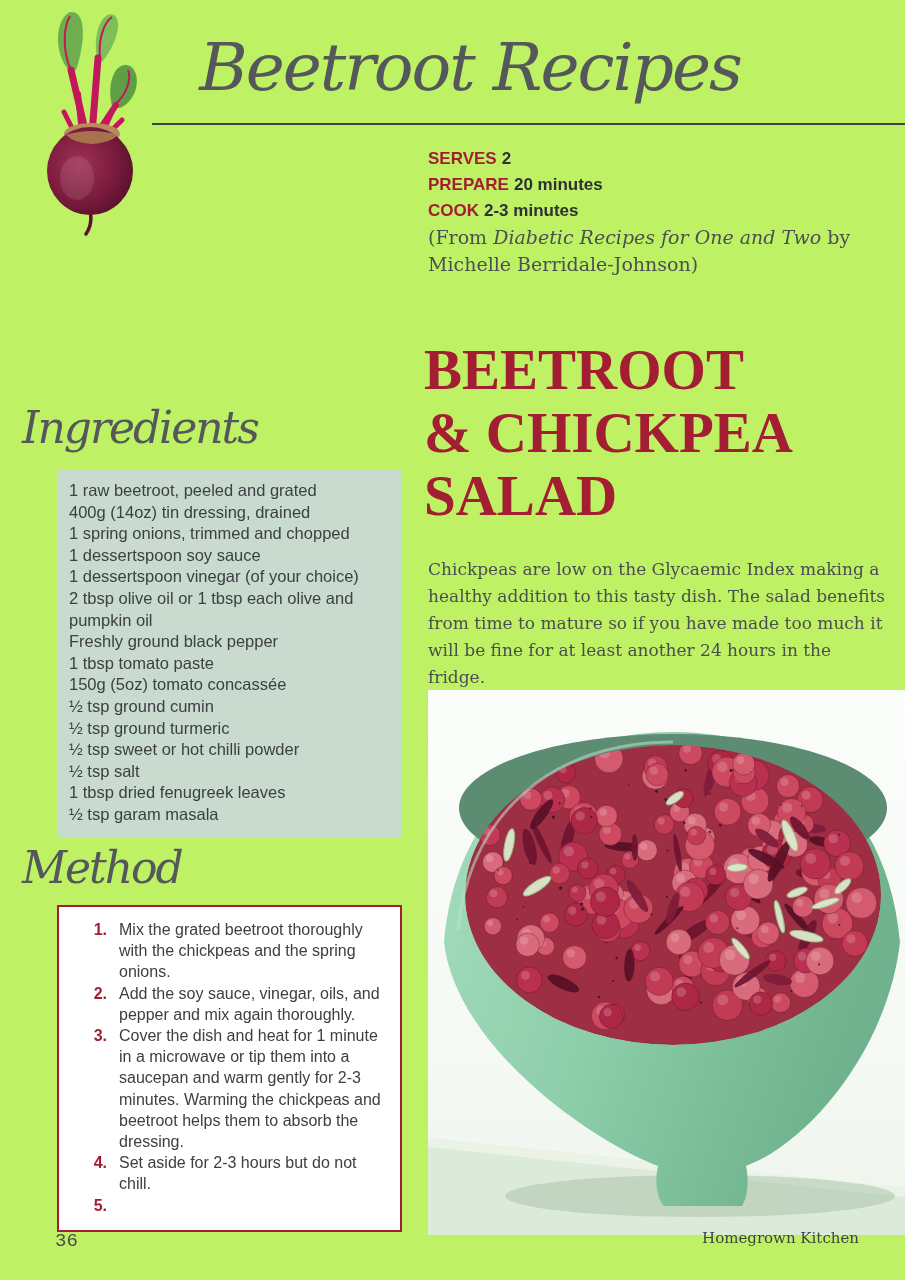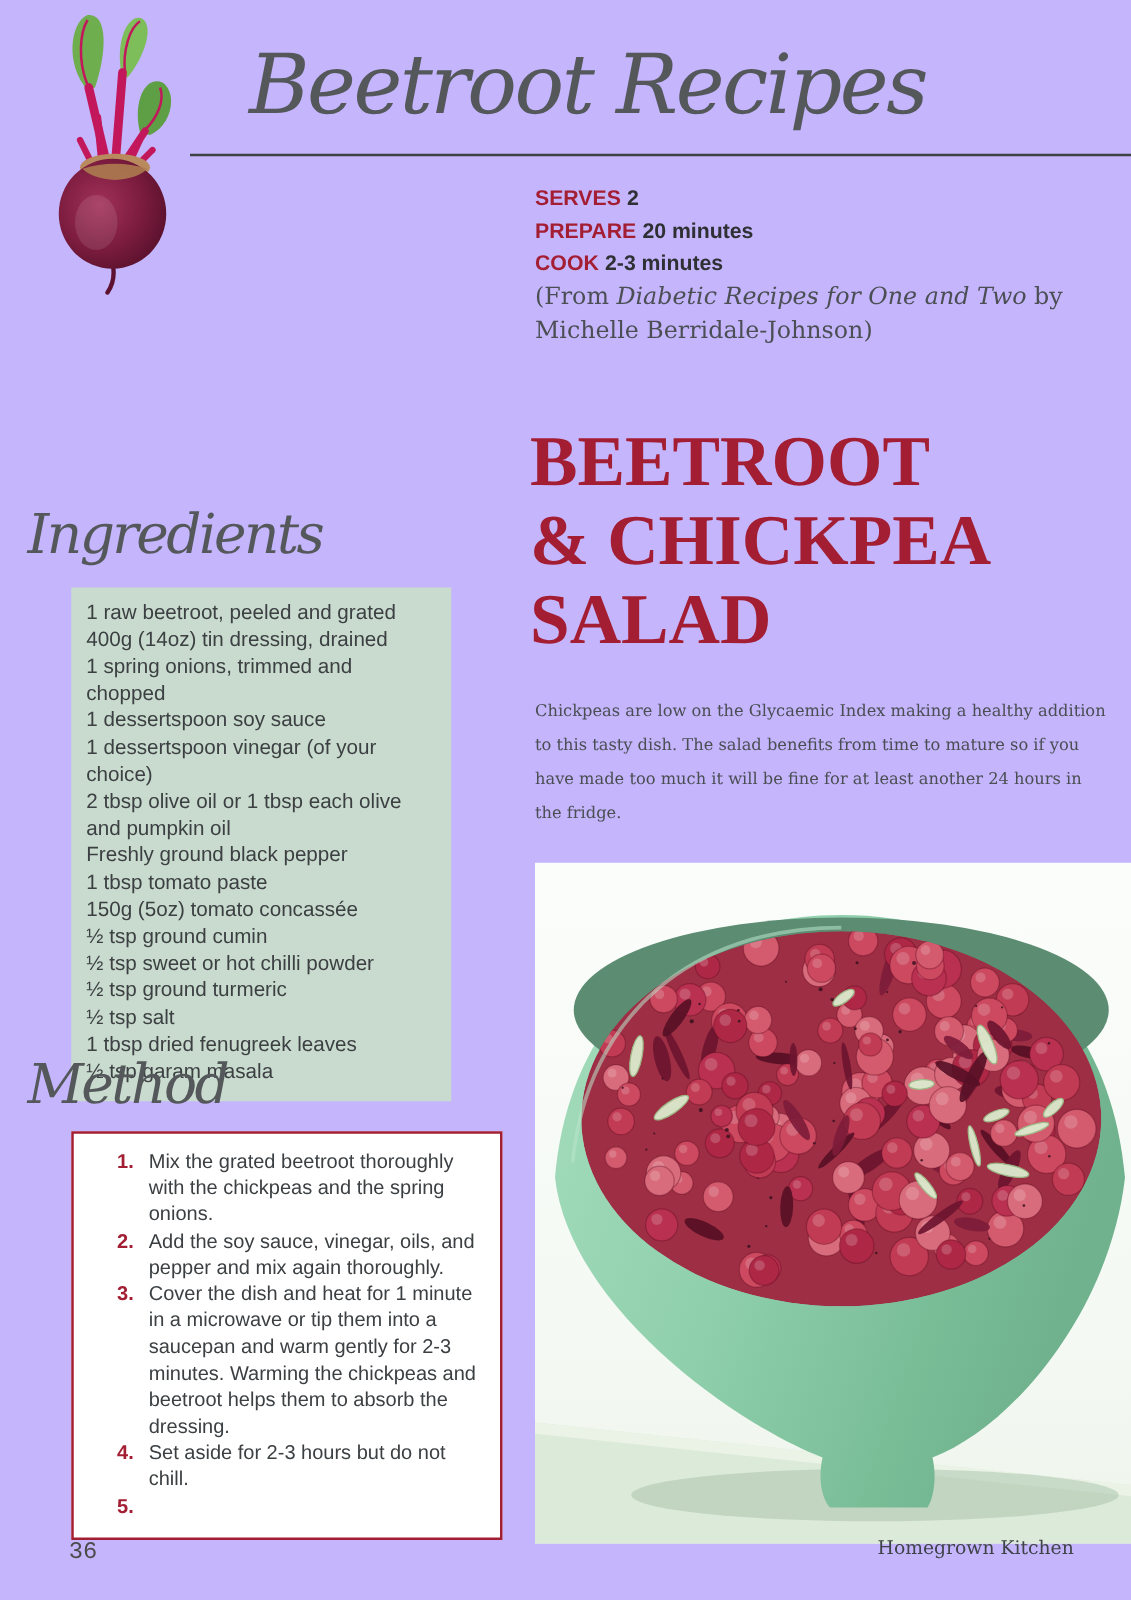--- a/index.html
+++ b/index.html
@@ -1,17 +1,17 @@
 <!DOCTYPE html>
 <html><head>
 <meta charset="utf-8">
 <style>
   html,body{margin:0;padding:0;background:#e8e8e8;}
   .page{
-    position:relative;width:905px;height:1280px;background:#c4b5fd;
+    position:relative;width:905px;height:1280px;background:#bef264;
     margin:0 auto;overflow:hidden;
     font-family:"Liberation Sans",sans-serif;color:#3c4043;
   }
   
   .script{
     font-family:"DejaVu Serif",serif;font-style:italic;color:#54585b;
     font-weight:400;letter-spacing:-2px;white-space:nowrap;
   }
   .masthead-title{position:absolute;left:190px;top:28px;width:560px;
     text-align:center;font-size:66px;line-height:80px;}
@@ -25,24 +25,24 @@
   
   .attrib{position:absolute;left:428px;top:224px;width:452px;
     font-family:"DejaVu Serif",serif;font-size:19px;line-height:27px;color:#4b4f54;}
   .attrib .book{font-style:italic;}
   
   .recipe-title{position:absolute;left:424px;top:338px;width:475px;
     font-family:"Liberation Serif",serif;font-weight:bold;color:#a41e33;
     font-size:57px;line-height:63px;letter-spacing:0px;}
   
   .descr{position:absolute;left:428px;top:556px;width:462px;
-    font-family:"DejaVu Serif",serif;font-size:13px;line-height:27px;color:#4a4e52;}
+    font-family:"DejaVu Serif",serif;font-size:17px;line-height:27px;color:#4a4e52;}
   
   .ing-head{position:absolute;left:22px;top:398px;font-size:44px;line-height:60px;}
-  .ing-box{position:absolute;left:57px;top:470px;width:304px;box-sizing:border-box;
+  .ing-box{position:absolute;left:57px;top:470px;width:345px;box-sizing:border-box;
     background:#c9dbce;padding:10px 18px 12px 12px;
     font-size:16.5px;line-height:21.6px;color:#3c4043;}
   .meth-head{position:absolute;left:22px;top:838px;font-size:44px;line-height:60px;}
   .meth-box{position:absolute;left:57px;top:905px;width:345px;min-height:300px;
     box-sizing:border-box;background:#ffffff;border:2px solid #a41e33;
     padding:12px 10px 14px 6px;font-size:16px;line-height:21.2px;color:#3c4043;}
   .step{display:flex;margin:0 0 0 0;}
   .step .num{width:42px;min-width:42px;text-align:right;padding-right:12px;
     font-weight:bold;color:#a41e33;}
   .step .txt{flex:1;}
@@ -126,22 +126,22 @@
     <div>1 raw beetroot, peeled and grated</div>
     <div>400g (14oz) tin dressing, drained</div>
     <div>1 spring onions, trimmed and chopped</div>
     <div>1 dessertspoon soy sauce</div>
     <div>1 dessertspoon vinegar (of your choice)</div>
     <div>2 tbsp olive oil or 1 tbsp each olive and pumpkin oil</div>
     <div>Freshly ground black pepper</div>
     <div>1 tbsp tomato paste</div>
     <div>150g (5oz) tomato concassée</div>
     <div>½ tsp ground cumin</div>
+    <div>½ tsp ground turmeric</div>
     <div>½ tsp sweet or hot chilli powder</div>
-    <div>½ tsp ground turmeric</div>
     <div>½ tsp salt</div>
     <div>1 tbsp dried fenugreek leaves</div>
     <div>½ tsp garam masala</div>
   </div>
 
   <div class="script meth-head">Method</div>
 
   <div class="meth-box">
     <div class="step">
       <span class="num">1.</span>

